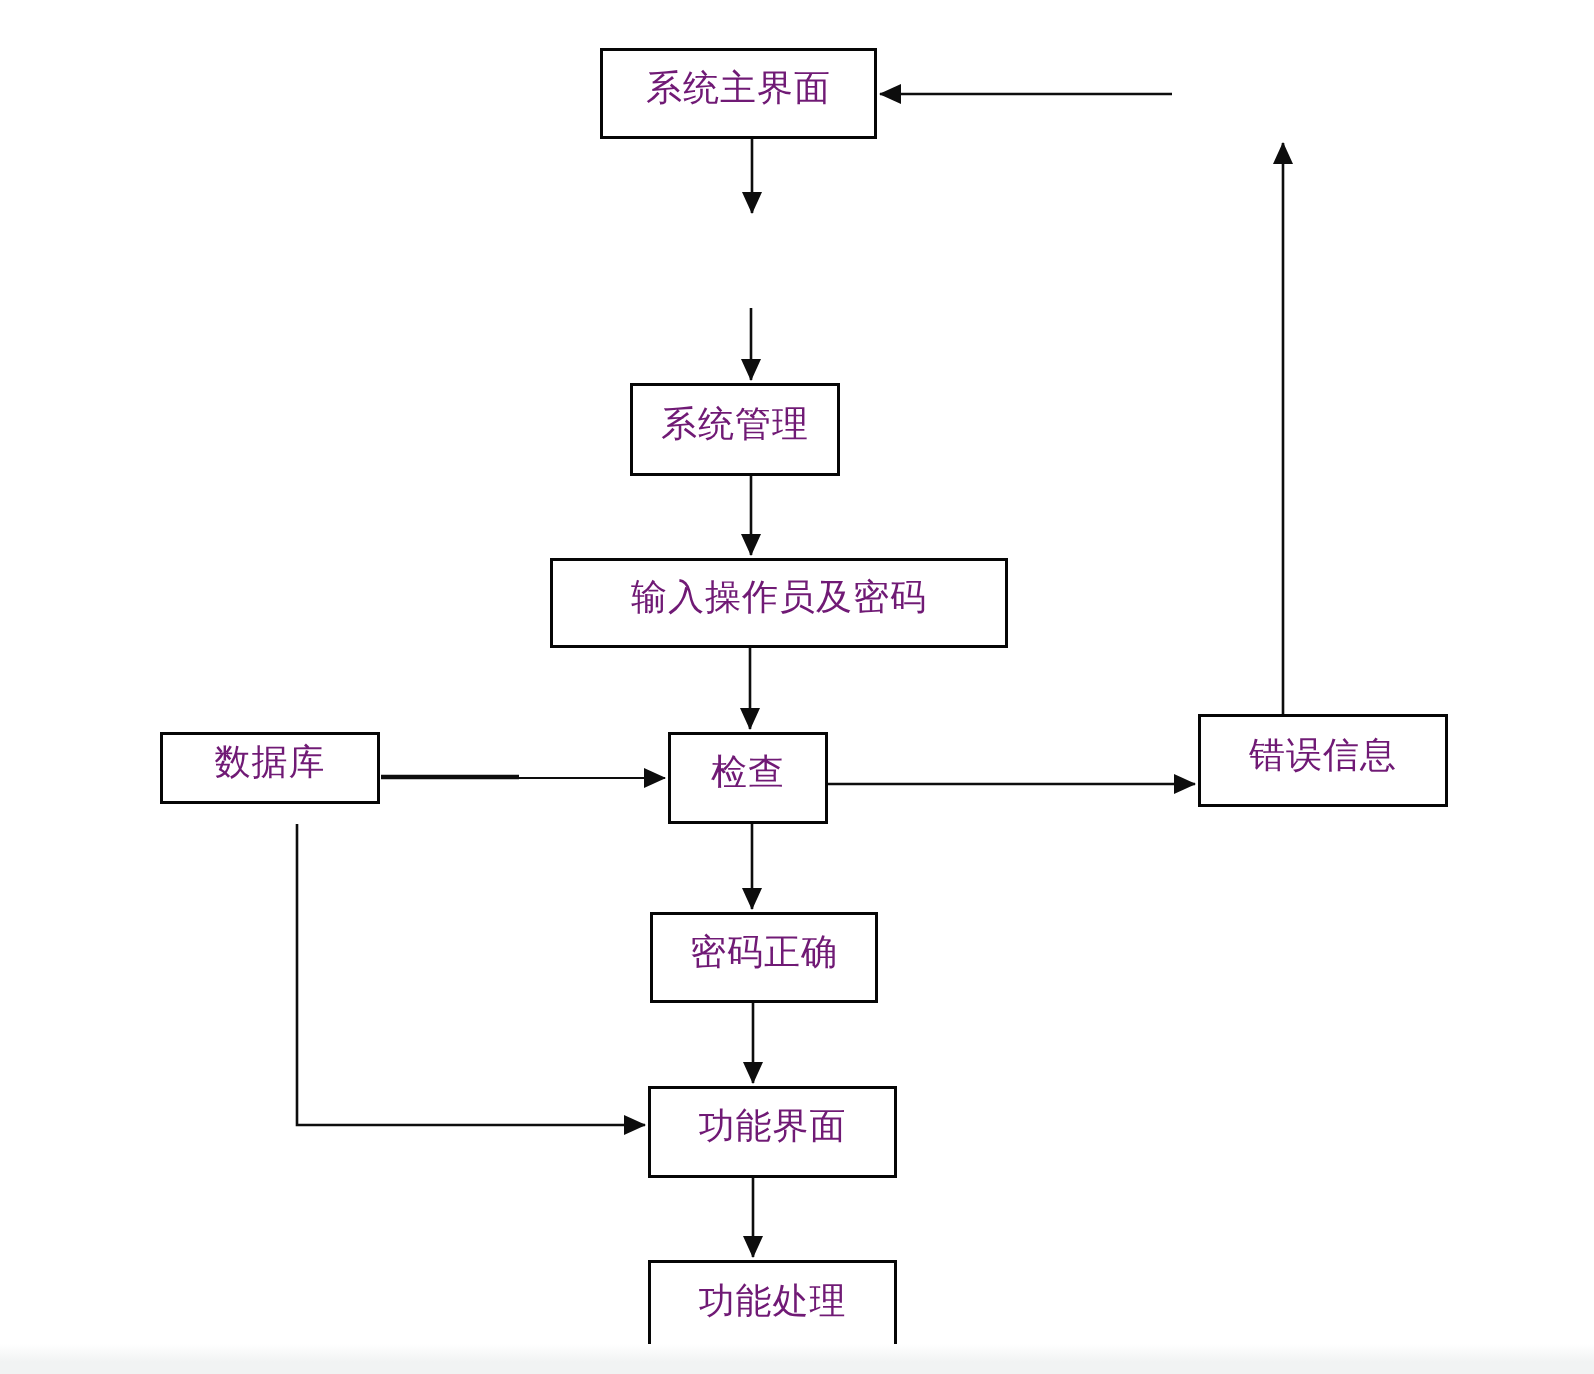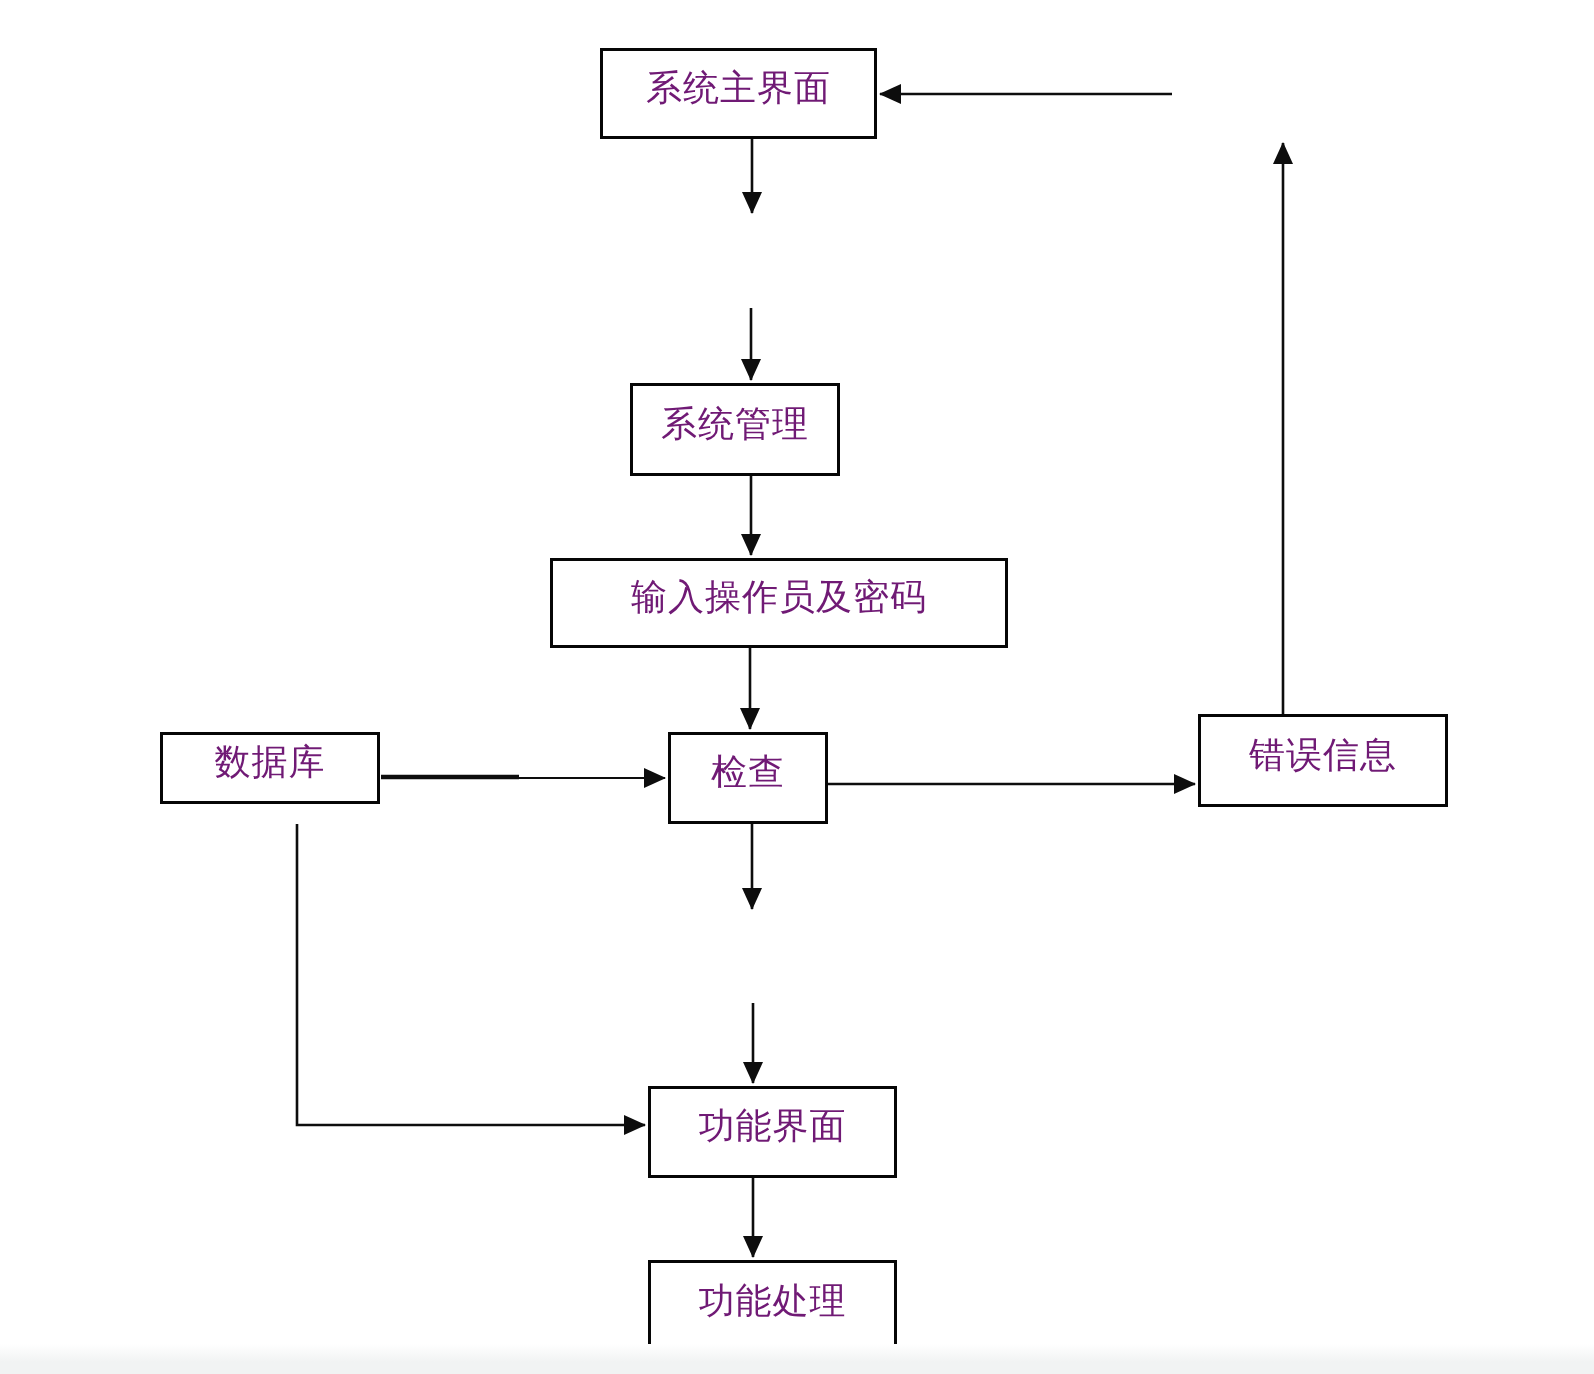--- a/index.html
+++ b/index.html
@@ -94,20 +94,23 @@
   </div>
 
   <div class="node" style="left:668px; top:732px; width:160px; height:92px">
     <span class="node-label">检查</span>
   </div>
 
   <div class="node" style="left:1198px; top:714px; width:250px; height:93px">
     <span class="node-label">错误信息</span>
   </div>
 
+  <div class="node" style="left:650px; top:912px; width:228px; height:91px">
+    <span class="node-label">密码正确</span>
+  </div>
 
   <div class="node" style="left:648px; top:1086px; width:249px; height:92px">
     <span class="node-label">功能界面</span>
   </div>
 
   <div class="node" style="left:648px; top:1260px; width:249px; height:93px">
     <span class="node-label">功能处理</span>
   </div>
 
   <div class="bottom-fade"></div>

